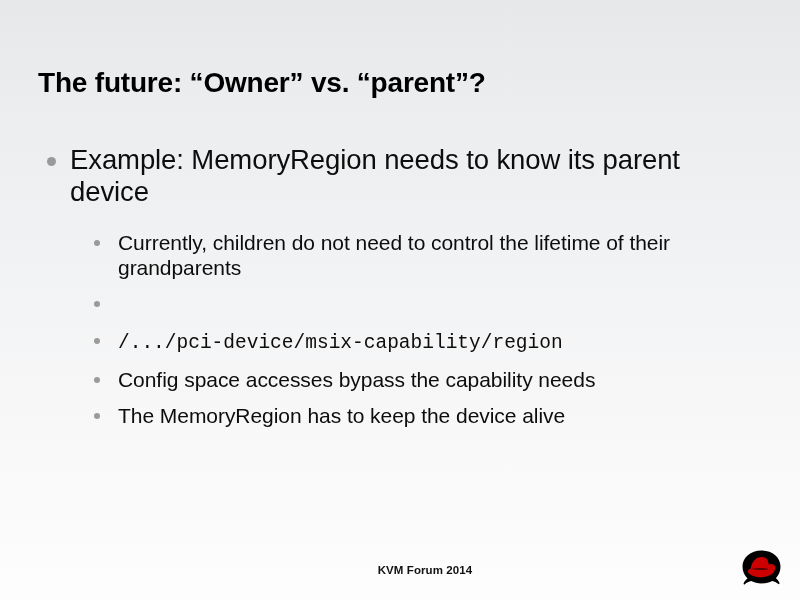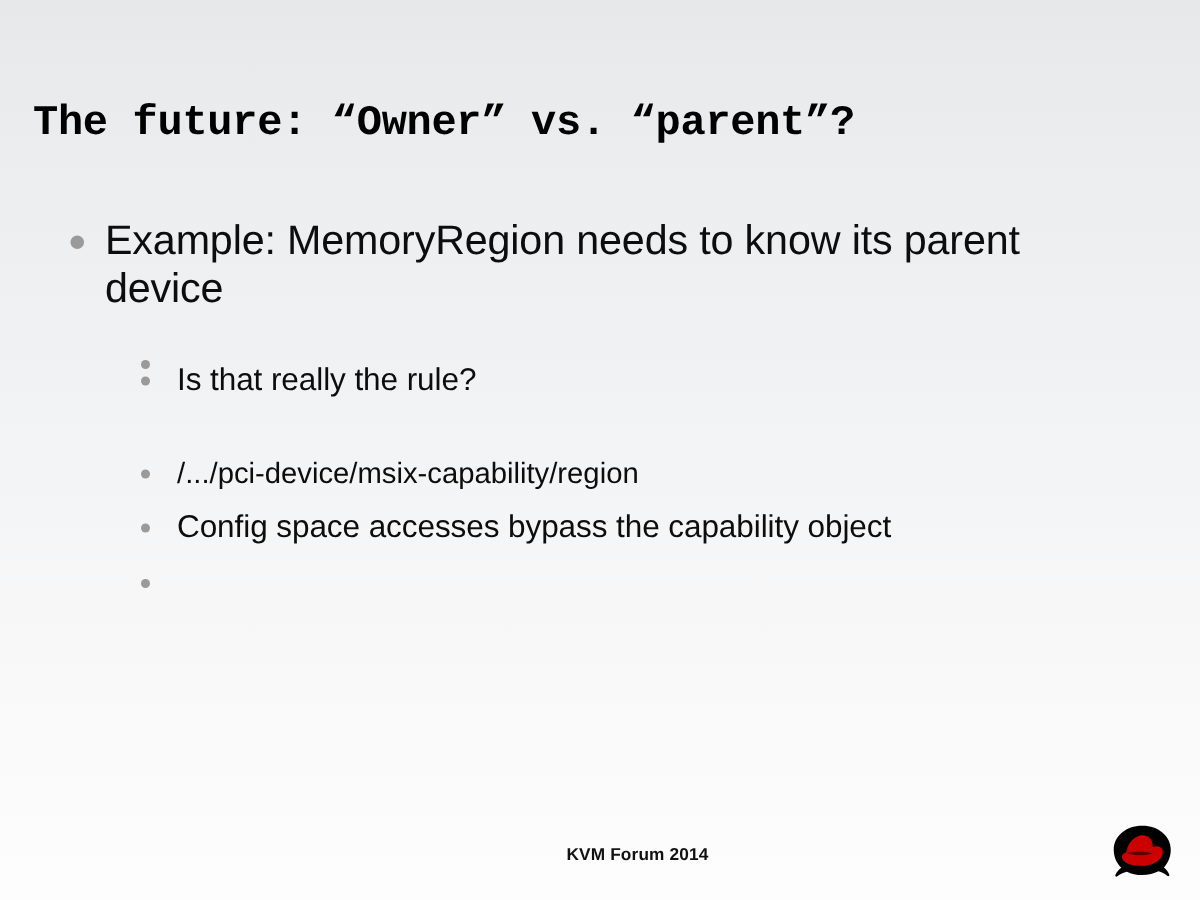--- a/index.html
+++ b/index.html
@@ -18,30 +18,29 @@
     width: 800px;
     height: 600px;
     box-sizing: border-box;
     background: linear-gradient(to bottom, #e6e8ea 0%, #ebedee 18%, #f1f2f3 42%, #f8f8f9 72%, #fdfdfd 100%);
     overflow: hidden;
   }
 
   
   .slide-title {
     position: absolute;
-    left: 22px;
+    left: 38px;
     top: 48px;
     width: 720px;
     font-size: 28px;
     font-weight: bold;
     color: #000000;
     letter-spacing: -0.2px;
     line-height: 1.15;
     white-space: nowrap;
-    font-family: Liberation Mono, monospace;
   }
 
   
   .body-area {
     position: absolute;
     left: 38px;
     top: 144px;
     width: 724px;
   }
 
@@ -80,21 +79,21 @@
   .lvl2 > .dot {
     position: absolute;
     left: 14px;
     top: 10px;
     width: 6px;
     height: 6px;
     border-radius: 50%;
     background: #9a9a9a;
   }
   .lvl2.mono .txt {
-    font-family: Liberation Sans, sans-serif;
+    font-family: Liberation Mono, monospace;
     font-size: 19.5px;
     letter-spacing: 0;
   }
 
   .gap-sm { height: 11px; }
   .gap-md { height: 17px; }
   .gap-lg { height: 20px; }
 
   
   .footer-text {
@@ -130,50 +129,51 @@
 
     <div class="bullet lvl1">
       <span class="dot"></span>
       <span class="txt">Example: MemoryRegion needs to know its parent device</span>
     </div>
 
     <div class="gap-md"></div>
 
     <div class="bullet lvl2">
       <span class="dot"></span>
+      <span class="txt">Currently, children do not need to control the lifetime of their grandparents</span>
     </div>
 
     <div class="gap-sm"></div>
 
     <div class="bullet lvl2">
       <span class="dot"></span>
-      <span class="txt">Is that really the rule?</span>
     </div>
 
     <div class="gap-lg"></div>
 
 
     <div class="gap-md"></div>
 
     <div class="bullet lvl2 mono">
       <span class="dot"></span>
       <span class="txt">/.../pci-device/msix-capability/region</span>
     </div>
 
     <div class="gap-sm"></div>
 
     <div class="bullet lvl2">
       <span class="dot"></span>
-      <span class="txt">Config space accesses bypass the capability object</span>
+      <span class="txt">Config space accesses bypass the capability needs</span>
     </div>
 
     <div class="gap-sm"></div>
 
     <div class="bullet lvl2">
       <span class="dot"></span>
+      <span class="txt">The MemoryRegion has to keep the device alive</span>
     </div>
 
   </div>
 
   <div class="footer-text">KVM Forum 2014</div>
 
   <div class="logo">
     <svg viewBox="0 0 54 48" xmlns="http://www.w3.org/2000/svg" aria-hidden="true">
 
       <path d="M27.5 4.5

